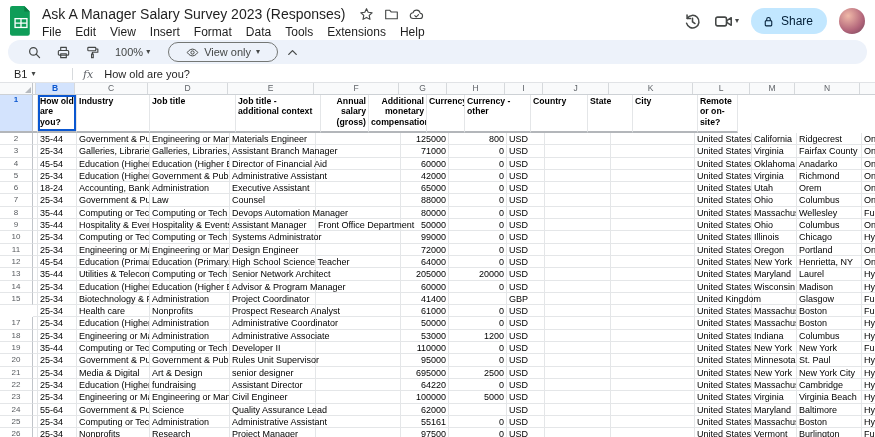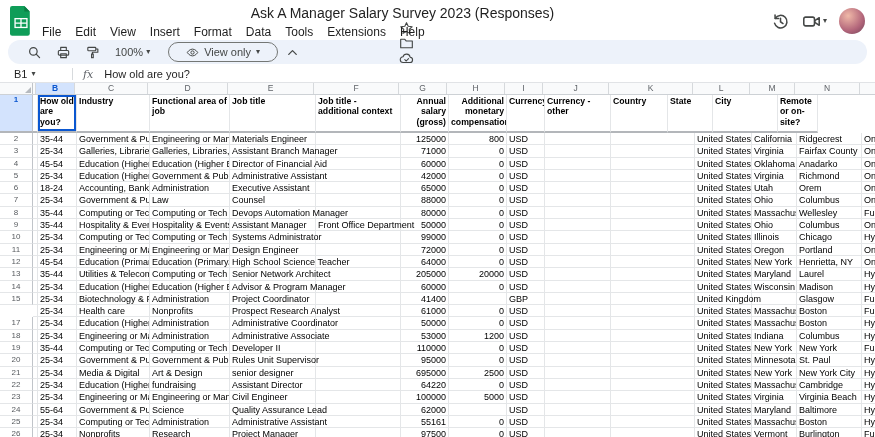--- a/index.html
+++ b/index.html
@@ -4,21 +4,21 @@
 <style>
   * { box-sizing: border-box; }
   html,body { margin:0; padding:0; background:#fff; }
   body { font-family:"Liberation Sans","DejaVu Sans",sans-serif; }
   .app { width:875px; height:437px; overflow:hidden; background:#fff; position:relative; }
 
   
   .topbar { height:38px; display:flex; align-items:flex-start; padding:5px 10px 0 10px; }
   .logo { width:22px; height:29px; margin-right:10px; margin-top:1px; flex:none; cursor:pointer; }
   .head-main { flex:1; min-width:0; }
-  .title-row { display:flex; align-items:center; height:18px;flex-direction:column; }
+  .title-row { display:flex; align-items:center; height:18px; }
   .doc-title { font-size:14px; color:#1f1f1f; white-space:nowrap; margin-right:8px; }
   .title-row .ic { width:15px; height:15px; margin:0 5px; flex:none; }
   .menu-row { display:flex; height:17px; align-items:center; margin-left:-7px; }
   .menu-row span { font-size:12px; color:#1f1f1f; padding:1px 7px; border-radius:4px; cursor:pointer; }
   .head-right { display:flex; align-items:center; gap:12px; margin-top:3px; }
   .head-right .ic { width:19px; height:19px; }
   .meet-group { display:flex; align-items:center; gap:2px; cursor:pointer; }
   .caret { font-size:8px; color:#444746; line-height:1; }
   .share-btn { display:flex; align-items:center; gap:6px; height:26px; padding:0 14px 0 11px;
                border:none; border-radius:13px; background:#c2e7ff; color:#001d35;
@@ -130,20 +130,29 @@
       </span>
       <span class="meet-group">
         <span class="ic">
           <svg viewBox="0 0 16 16">
               <rect x="1.5" y="4.3" width="9" height="7.4" rx="1.5" fill="none" stroke="#444746" stroke-width="1.3"></rect>
               <path d="M10.8 7.2l3.7-2.4v6.4l-3.7-2.4z" fill="none" stroke="#444746" stroke-width="1.3" stroke-linejoin="round"></path>
             </svg>
         </span>
         <span class="caret">▾</span>
       </span>
+      <button class="share-btn">
+        <span class="ic" style="width:13px;height:13px;">
+          <svg viewBox="0 0 16 16">
+              <rect x="4" y="7" width="8" height="6.4" rx="1" fill="none" stroke="#001d35" stroke-width="1.3"></rect>
+              <path d="M5.8 7V5.2a2.2 2.2 0 0 1 4.4 0V7" fill="none" stroke="#001d35" stroke-width="1.3"></path>
+            </svg>
+        </span>
+        <span>Share</span>
+      </button>
       <span class="avatar"></span>
     </div>
   </header>
 
   <div class="toolbar-wrap">
     <div class="toolbar">
       <span class="ic">
         <svg viewBox="0 0 16 16">
             <circle cx="6.8" cy="6.8" r="4" fill="none" stroke="#444746" stroke-width="1.3"></circle>
             <path d="M9.8 9.8l3.6 3.6" stroke="#444746" stroke-width="1.3" stroke-linecap="round"></path>
@@ -211,21 +220,20 @@
         <div class="g-letter" style="width: 57px;">L</div>
         <div class="g-letter" style="width: 45px;">M</div>
         <div class="g-letter" style="width: 65px;">N</div>
         <div class="g-letter" style="width: 40px;">O</div>
       </div>
       <div class="g-row g-h1">
         <div class="g-rownum sel" style="width: 33px;">1</div>
         <div class="g-cell g-cell-h" style="width: 3px;"></div>
         <div class="g-cell g-cell-h active" style="width: 39px;">How old are you?</div>
         <div class="g-cell g-cell-h" style="width: 73px;">Industry</div>
-        <div class="g-cell g-cell-h" style="width: 80px;">Functional area of job</div>
         <div class="g-cell g-cell-h" style="width: 86px;">Job title</div>
         <div class="g-cell g-cell-h" style="width: 85px;">Job title - additional context</div>
         <div class="g-cell g-cell-h num" style="width: 48px;">Annual salary (gross)</div>
         <div class="g-cell g-cell-h num" style="width: 58px;">Additional monetary compensation</div>
         <div class="g-cell g-cell-h" style="width: 38px;">Currency</div>
         <div class="g-cell g-cell-h" style="width: 66px;">Currency - other</div>
         <div class="g-cell g-cell-h" style="width: 57px;">Country</div>
         <div class="g-cell g-cell-h" style="width: 45px;">State</div>
         <div class="g-cell g-cell-h" style="width: 65px;">City</div>
         <div class="g-cell g-cell-h" style="width: 40px;">Remote or on-site?</div>

